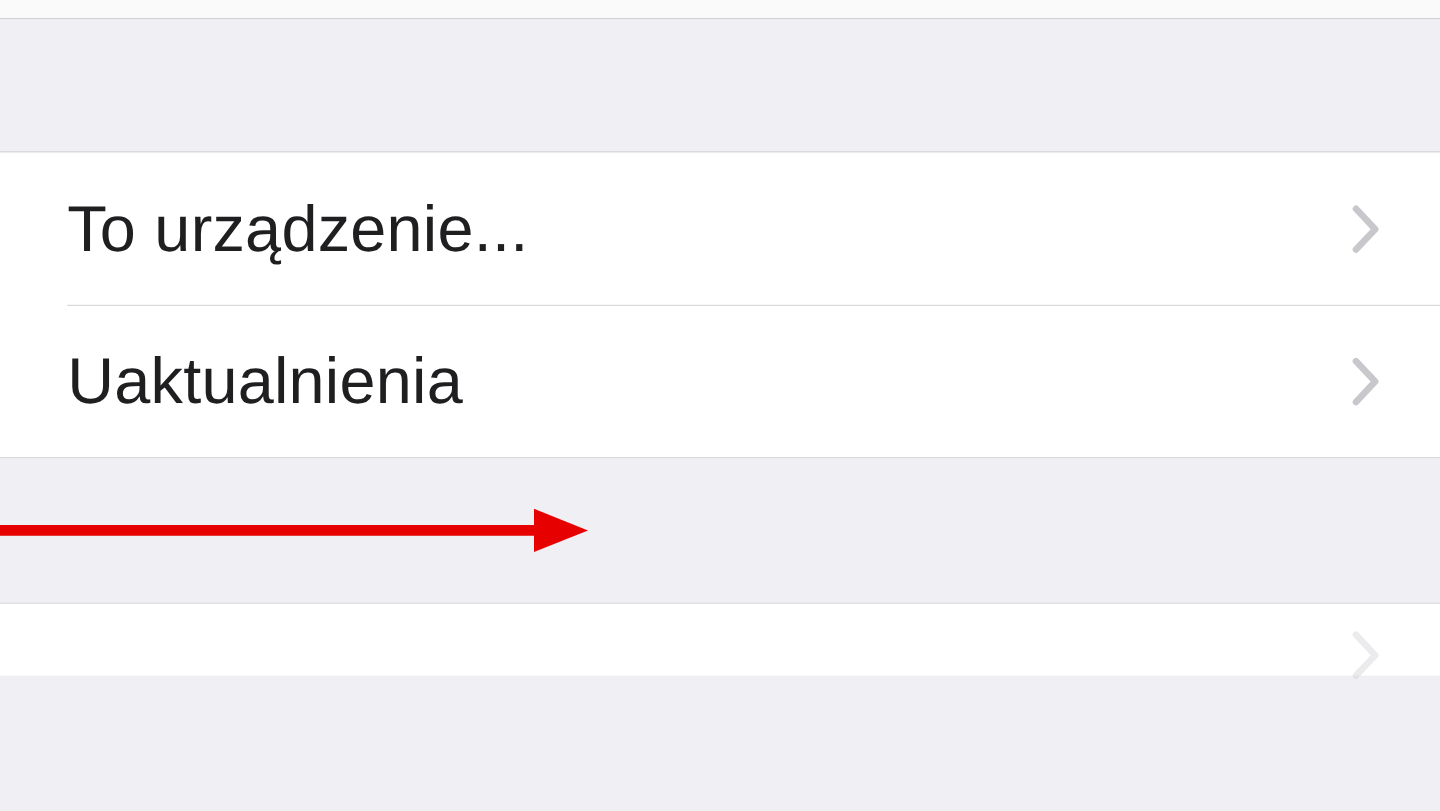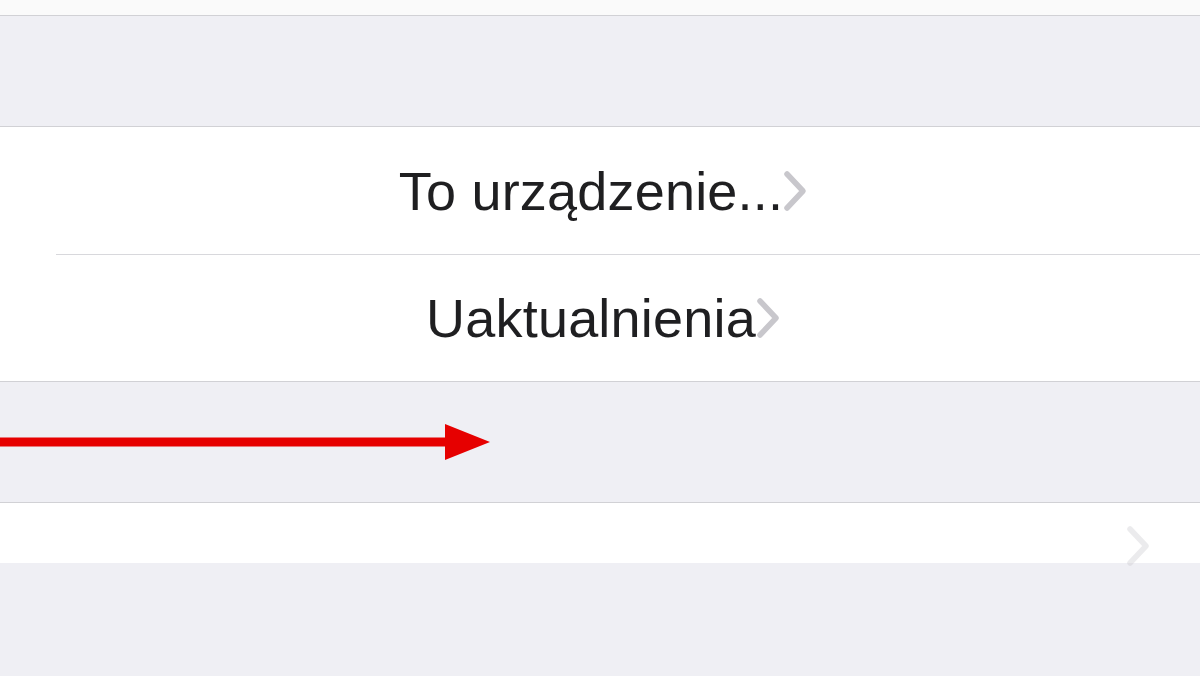--- a/index.html
+++ b/index.html
@@ -23,21 +23,21 @@
       position: relative;
     }
     .list-group {
       background: #ffffff;
       border-top: 1px solid #d1d1d5;
       border-bottom: 1px solid #d1d1d5;
     }
     .list-item {
       display: flex;
       align-items: center;
-      justify-content: center;
+      justify-content: space-between;
       height: 127px;
       padding: 0 48px 0 56px;
       cursor: pointer;
     }
     .list-item + .list-item {
       border-top: 1px solid #d8d8dc;
       margin-left: 56px;
       padding-left: 0;
     }
     

